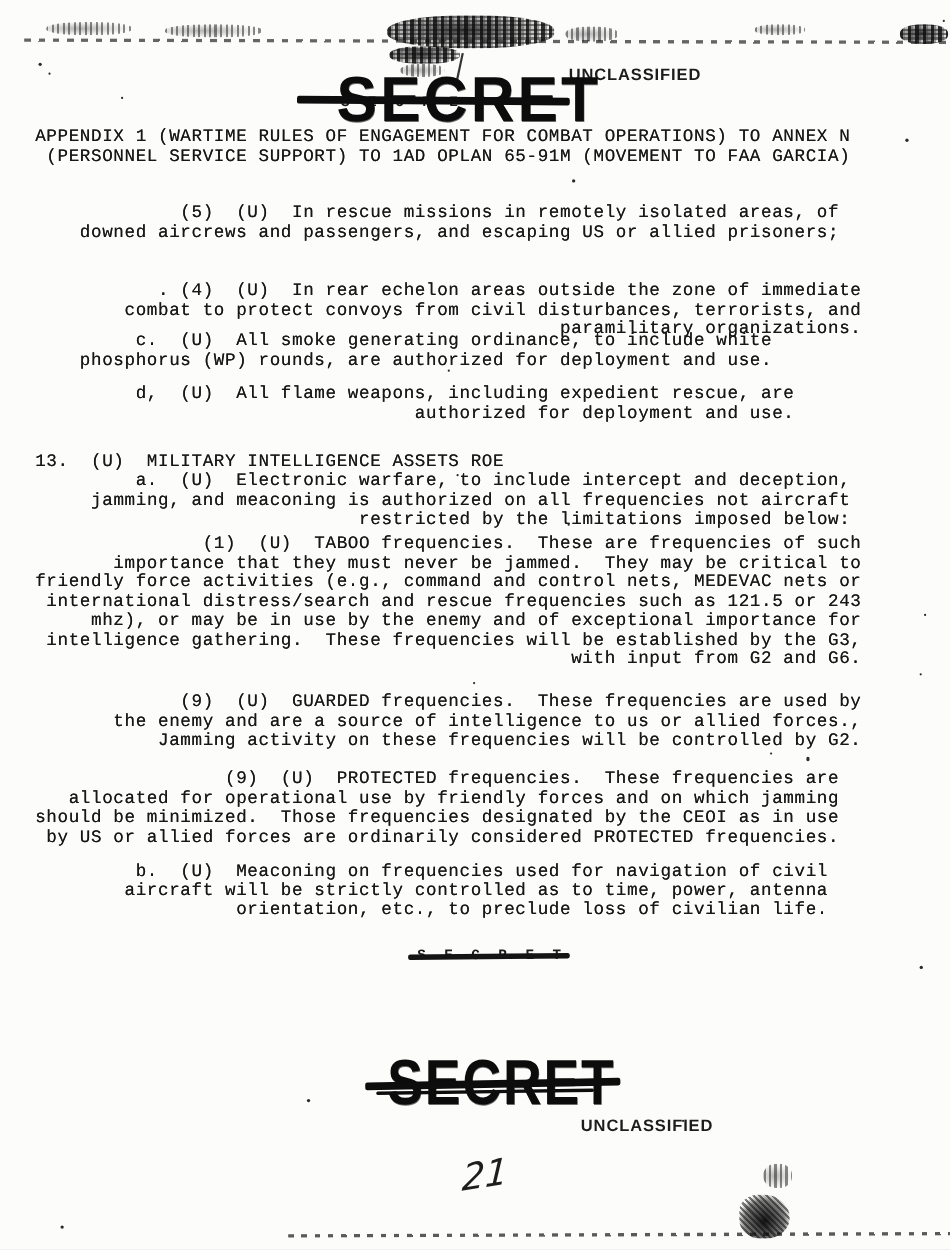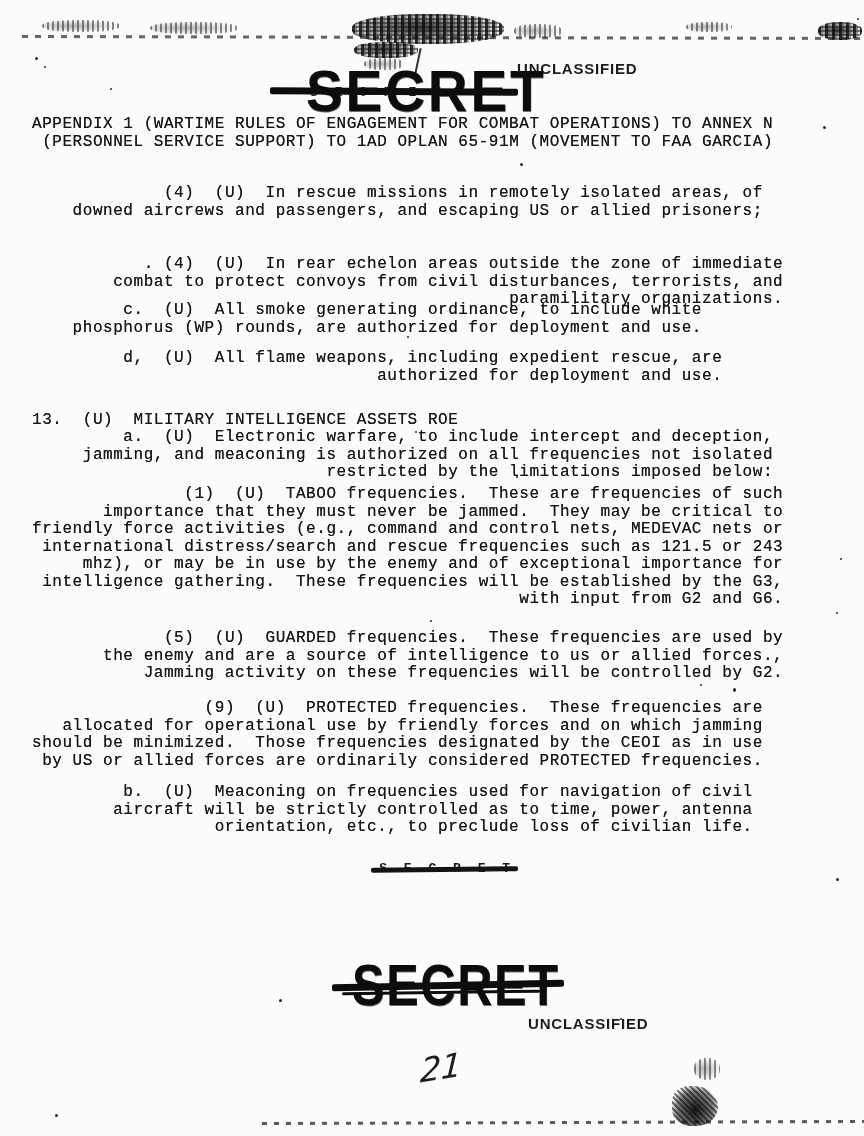--- a/index.html
+++ b/index.html
@@ -118,41 +118,41 @@
   <div class="tick" style="left:417px; top:48px; width:2px; height:26px; transform:rotate(12deg);"></div>
 
   <div class="uncl" style="left:517px; top:60px;">UNCLASSIFIED</div>
 
   <div class="typed-secret" style="left:310px; top:85px;">S E C R E T</div>
   <div class="stamp-word" style="left:306px; top:62px; font-size:58px; transform:scaleX(0.95); transform-origin:left top;">SECRET</div>
   <div class="bar" style="left:270px; top:88px; width:248px; height:7px; transform:rotate(0.4deg);"></div>
 
   <pre class="typed" style="top:116px;">APPENDIX 1 (WARTIME RULES OF ENGAGEMENT FOR COMBAT OPERATIONS) TO ANNEX N
 (PERSONNEL SERVICE SUPPORT) TO 1AD OPLAN 65-91M (MOVEMENT TO FAA GARCIA)</pre>
-  <pre class="typed" style="top:185px;">             (4)  (U)  In rescue missions in remotely isolated areas, of
+  <pre class="typed" style="top:185px;">             (5)  (U)  In rescue missions in remotely isolated areas, of
 downed aircrews and passengers, and escaping US or allied prisoners;</pre>
   <pre class="typed" style="top:236px;margin-top:20px;">           . (4)  (U)  In rear echelon areas outside the zone of immediate
 combat to protect convoys from civil disturbances, terrorists, and
 paramilitary organizations.</pre>
   <pre class="typed" style="top:302px;">         c.  (U)  All smoke generating ordinance, to include white
 phosphorus (WP) rounds, are authorized for deployment and use.</pre>
   <pre class="typed" style="top:350px;">         d,  (U)  All flame weapons, including expedient rescue, are
 authorized for deployment and use.</pre>
   <pre class="typed" style="top:412px;">13.  (U)  MILITARY INTELLIGENCE ASSETS ROE</pre>
   <pre class="typed" style="top:429px;">         a.  (U)  Electronic warfare, to include intercept and deception,
-jamming, and meaconing is authorized on all frequencies not isolated
+jamming, and meaconing is authorized on all frequencies not aircraft
 restricted by the limitations imposed below:</pre>
   <pre class="typed" style="top:486px;">             (1)  (U)  TABOO frequencies.  These are frequencies of such
 importance that they must never be jammed.  They may be critical to
 friendly force activities (e.g., command and control nets, MEDEVAC nets or
 international distress/search and rescue frequencies such as 121.5 or 243
 mhz), or may be in use by the enemy and of exceptional importance for
 intelligence gathering.  These frequencies will be established by the G3,
 with input from G2 and G6.</pre>
-  <pre class="typed" style="top:630px;">             (5)  (U)  GUARDED frequencies.  These frequencies are used by
+  <pre class="typed" style="top:630px;">             (9)  (U)  GUARDED frequencies.  These frequencies are used by
 the enemy and are a source of intelligence to us or allied forces.,
 Jamming activity on these frequencies will be controlled by G2.</pre>
   <pre class="typed" style="top:700px;">             (9)  (U)  PROTECTED frequencies.  These frequencies are
 allocated for operational use by friendly forces and on which jamming
 should be minimized.  Those frequencies designated by the CEOI as in use
 by US or allied forces are ordinarily considered PROTECTED frequencies.</pre>
   <pre class="typed" style="top:784px;">         b.  (U)  Meaconing on frequencies used for navigation of civil
 aircraft will be strictly controlled as to time, power, antenna
 orientation, etc., to preclude loss of civilian life.</pre>
 

